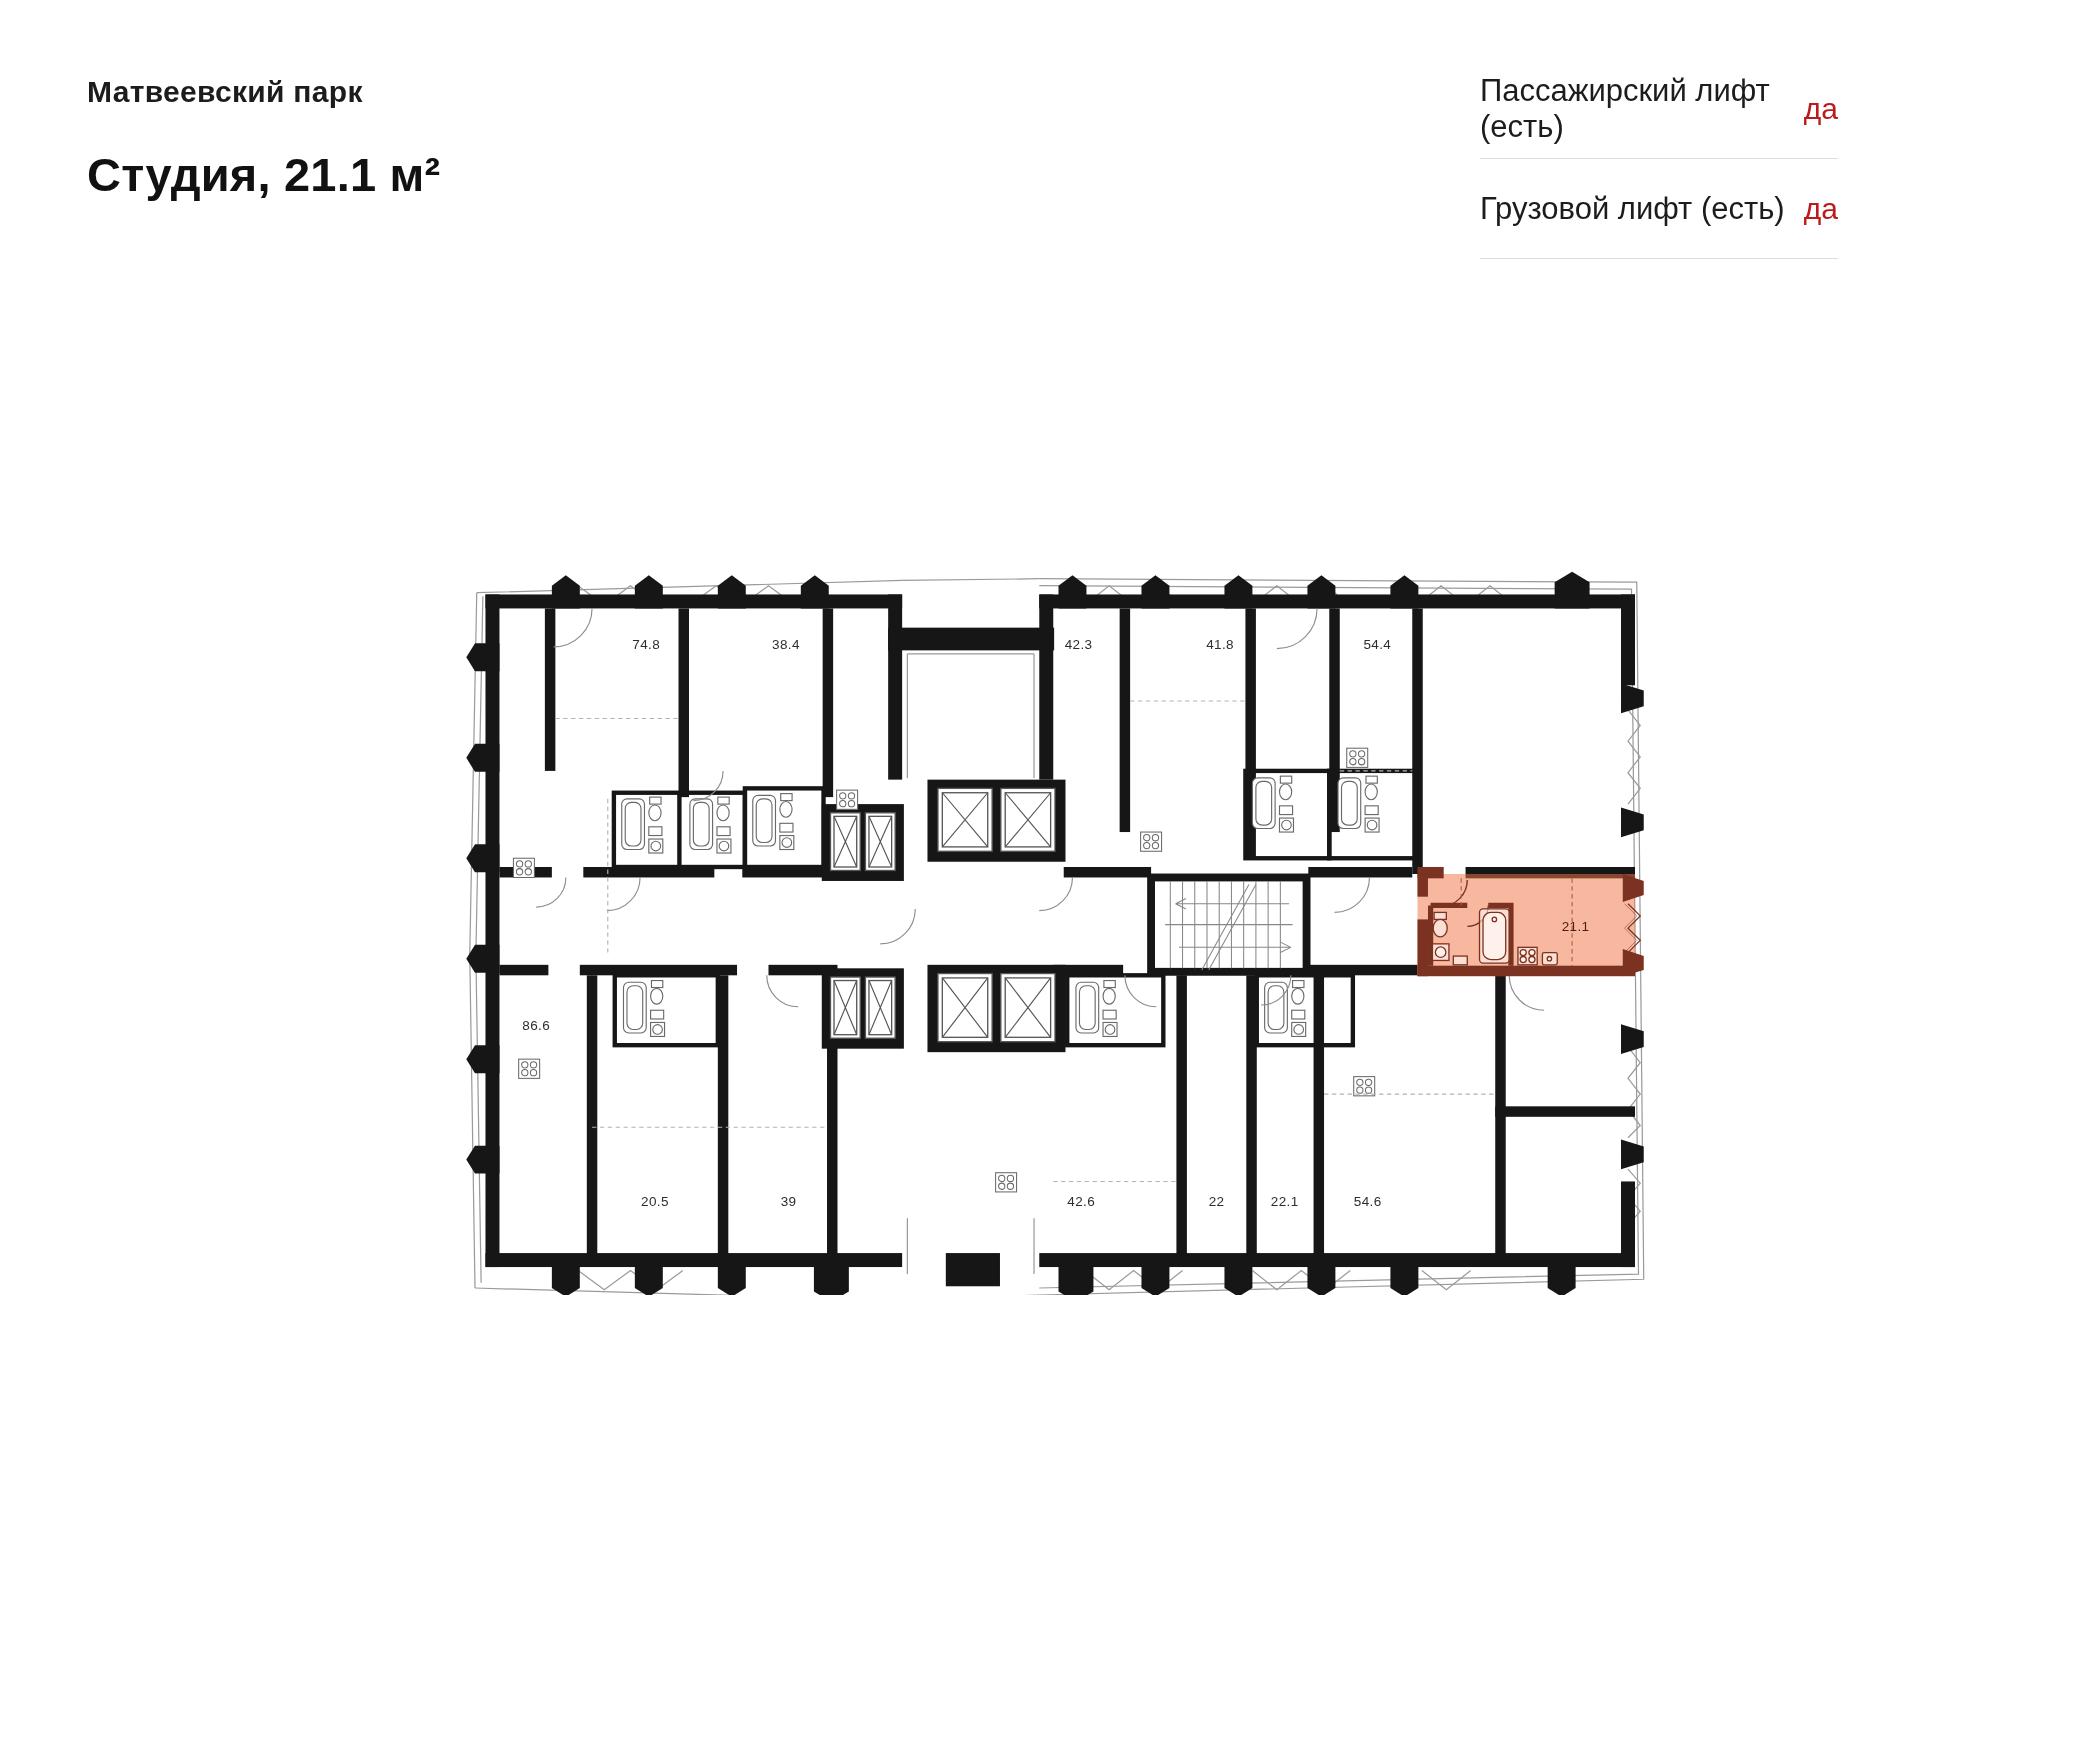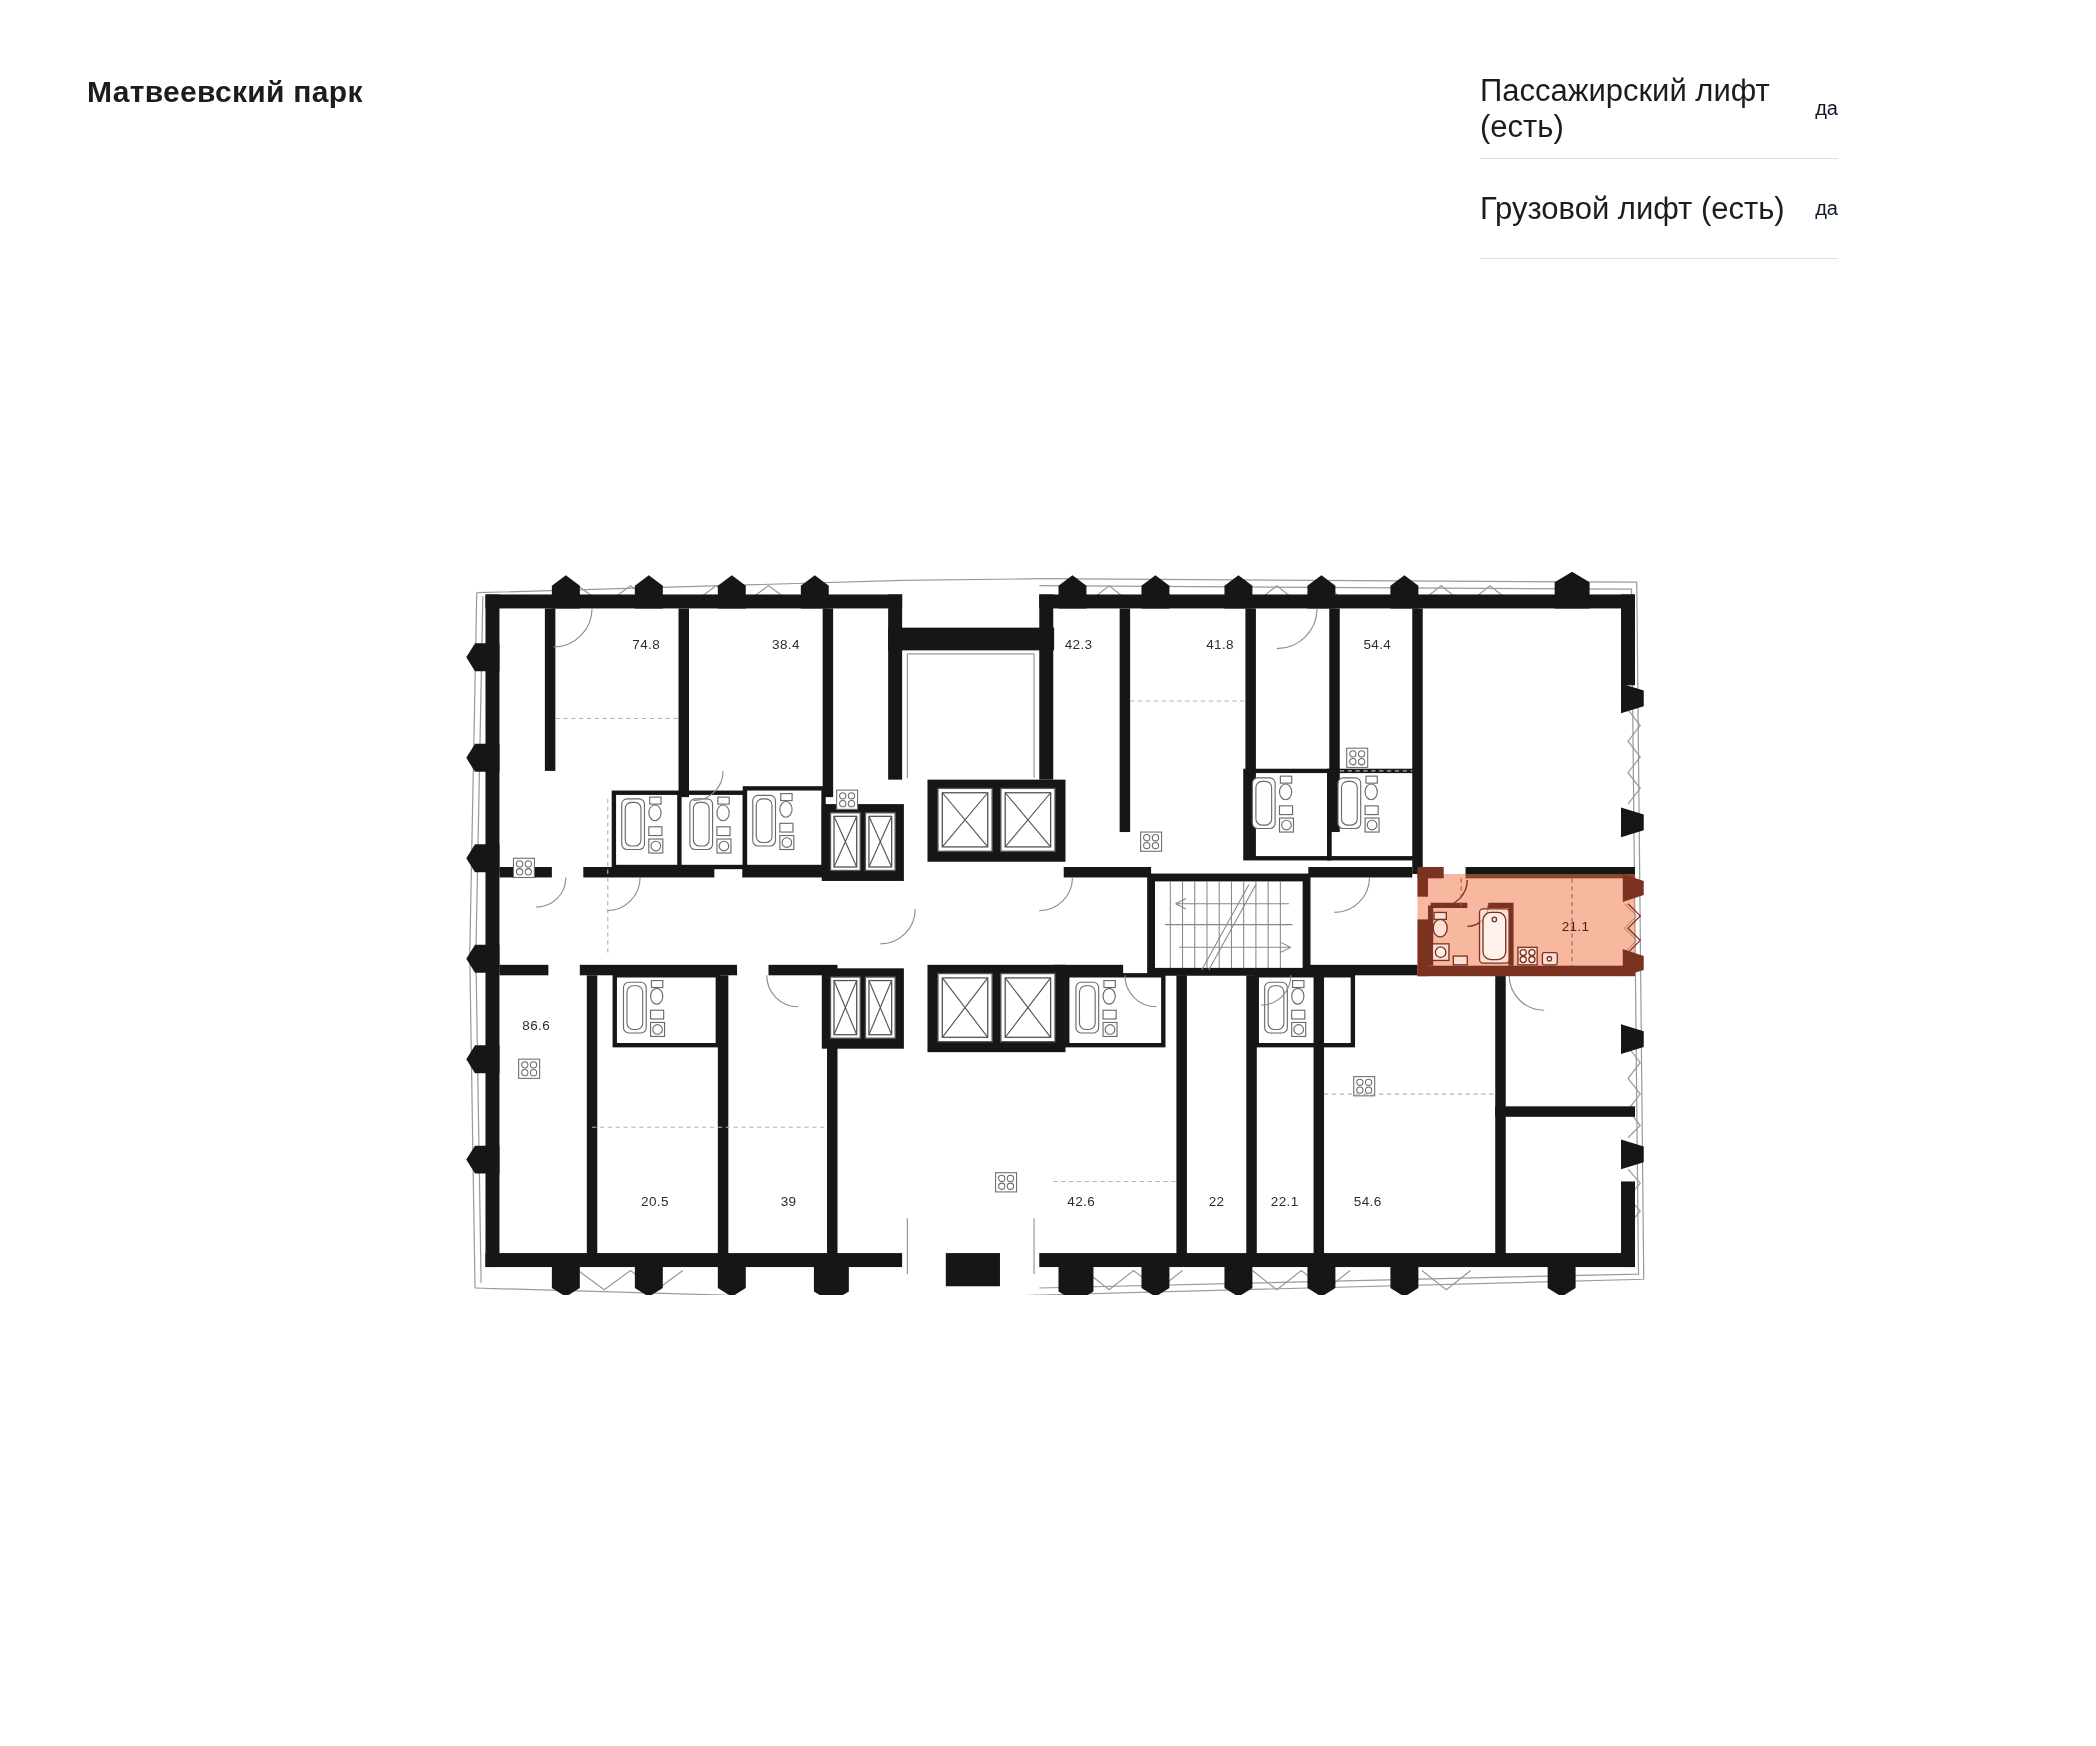--- a/index.html
+++ b/index.html
@@ -20,37 +20,38 @@
   .page{position:relative;width:2096px;height:1366px;background:#fff;overflow:hidden;}
 
   .header{position:absolute;left:87px;top:75px;}
   .project-name{font-size:30px;font-weight:600;color:var(--text-primary);letter-spacing:0.3px;}
   .flat-title{margin-top:38px;font-size:47px;font-weight:700;color:#111;letter-spacing:0.2px;}
   .flat-subtitle{margin-top:15.7px;font-size:40px;font-weight:400;color:var(--text-secondary);}
 
   .info-table{position:absolute;left:1480px;top:59px;width:358px;}
   .info-row{display:flex;justify-content:space-between;align-items:center;height:100px;border-bottom:1.7px solid var(--divider);}
   .info-row .lbl{font-size:31px;font-weight:500;color:var(--text-primary);}
-  .info-row .val{font-size:20px;font-weight:400;color:#0f172a;}
+  .info-row .val{font-size:30px;font-weight:400;color:#b91c1c;}
 
   .plan-wrap{position:absolute;left:461px;top:570px;width:1188px;height:725px;}
   .plan-wrap svg{width:100%;height:100%;display:block;}
 
   .area-label{font-family:"Liberation Sans","DejaVu Sans",sans-serif;font-size:15.5px;font-weight:500;fill:#2e2e2e;text-anchor:middle;letter-spacing:.4px;}
   .area-label.hl{fill:var(--hl-text);}
 
   .logo{position:absolute;left:86px;top:1591px;font-size:73px;font-weight:800;color:var(--accent);letter-spacing:-0.9px;line-height:1;margin-top:20px;}
 </style>
 </head>
 <body>
 
 <div class="page">
 
   <div class="header">
     <div class="project-name">Матвеевский парк</div>
+    <div class="flat-title">Студия, 21.1 м²</div>
   </div>
 
   <div class="info-table">
     <div class="info-row">
       <span class="lbl">Пассажирский лифт (есть)</span>
       <span class="val">да</span>
     </div>
     <div class="info-row">
       <span class="lbl">Грузовой лифт (есть)</span>
       <span class="val">да</span>

